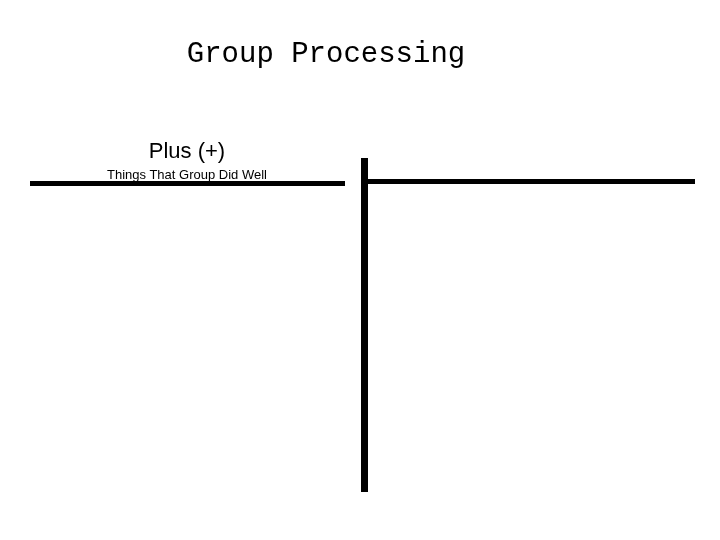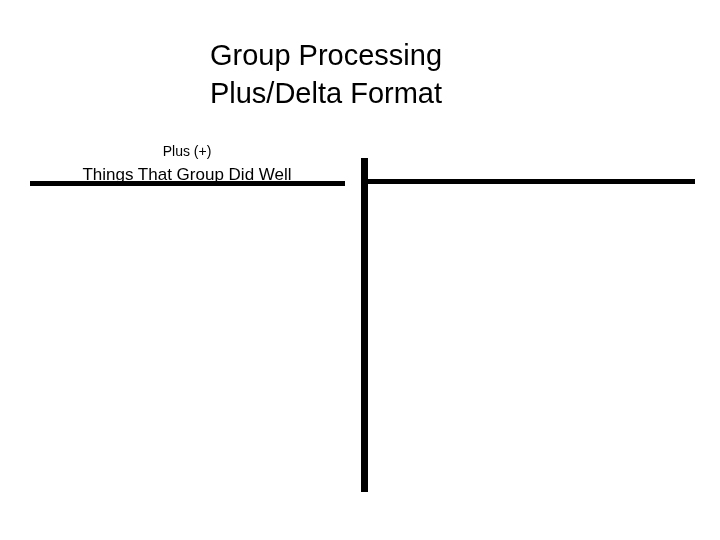--- a/index.html
+++ b/index.html
@@ -21,42 +21,43 @@
     background: #ffffff;
   }
 
   
   .title-block {
     position: absolute;
     left: 0;
     top: 36px;
     width: 652px;
     text-align: center;
+    font-family: Liberation Mono, monospace;
   }
   .title-line {
     font-size: 29px;
     line-height: 38px;
     font-weight: 400;
     letter-spacing: 0px;
     white-space: nowrap;
   }
 
   
   .col-head {
     position: absolute;
     text-align: center;
     white-space: nowrap;
   }
   .col-head .head-main {
-    font-size: 14px;
+    font-size: 22px;
     line-height: 24px;
     font-weight: 400;
   }
   .col-head .head-sub {
-    font-size: 17px;
+    font-size: 13px;
     line-height: 24px;
     font-weight: 400;
   }
 
   #plus-head {
     left: 28px;
     top: 139px;
     width: 318px;
   }
   #delta-head {
@@ -89,21 +90,20 @@
     height: 334px;
   }
 </style>
 </head>
 <body>
 
 <div class="slide">
 
   <div class="title-block">
     <div class="title-line">Group Processing</div>
-    <div class="title-line">Plus/Delta Format</div>
   </div>
 
   <div class="col-head" id="plus-head">
     <div class="head-main">Plus (+)</div>
     <div class="head-sub">Things That Group Did Well</div>
   </div>
 
 
   <div class="rule" id="plus-rule"></div>
   <div class="rule" id="delta-rule"></div>

